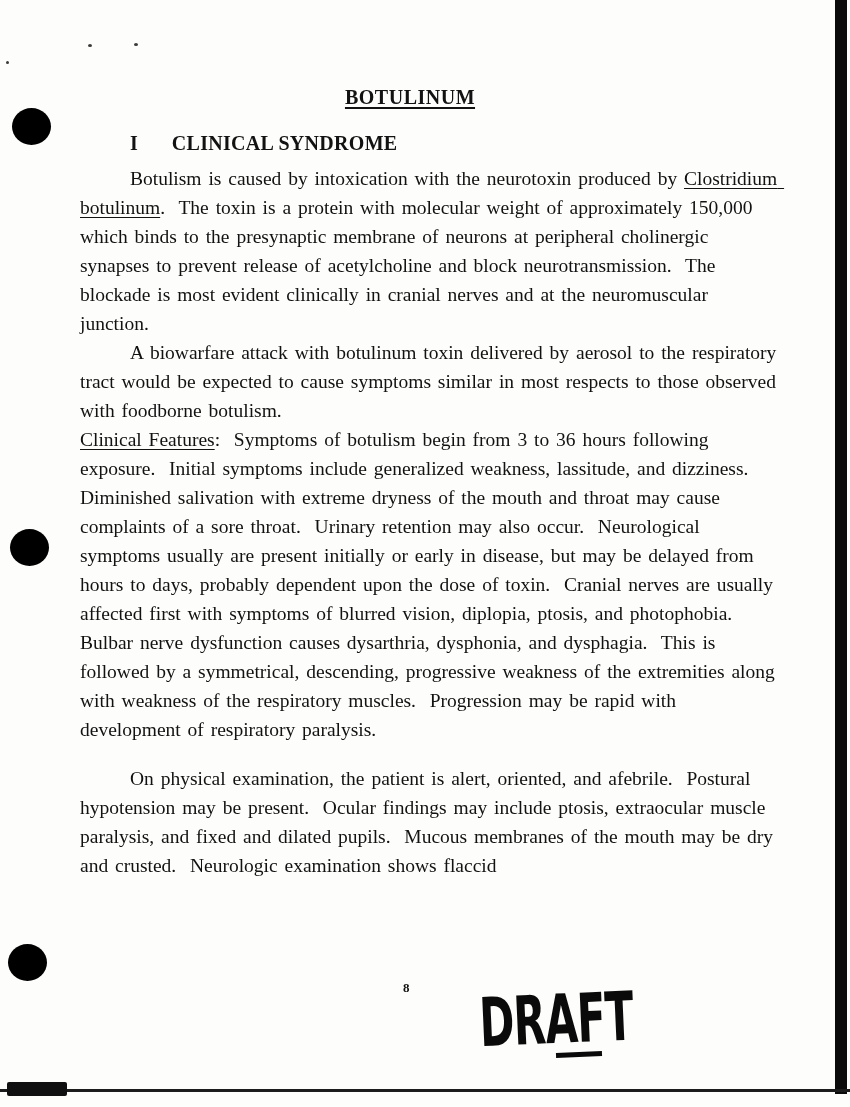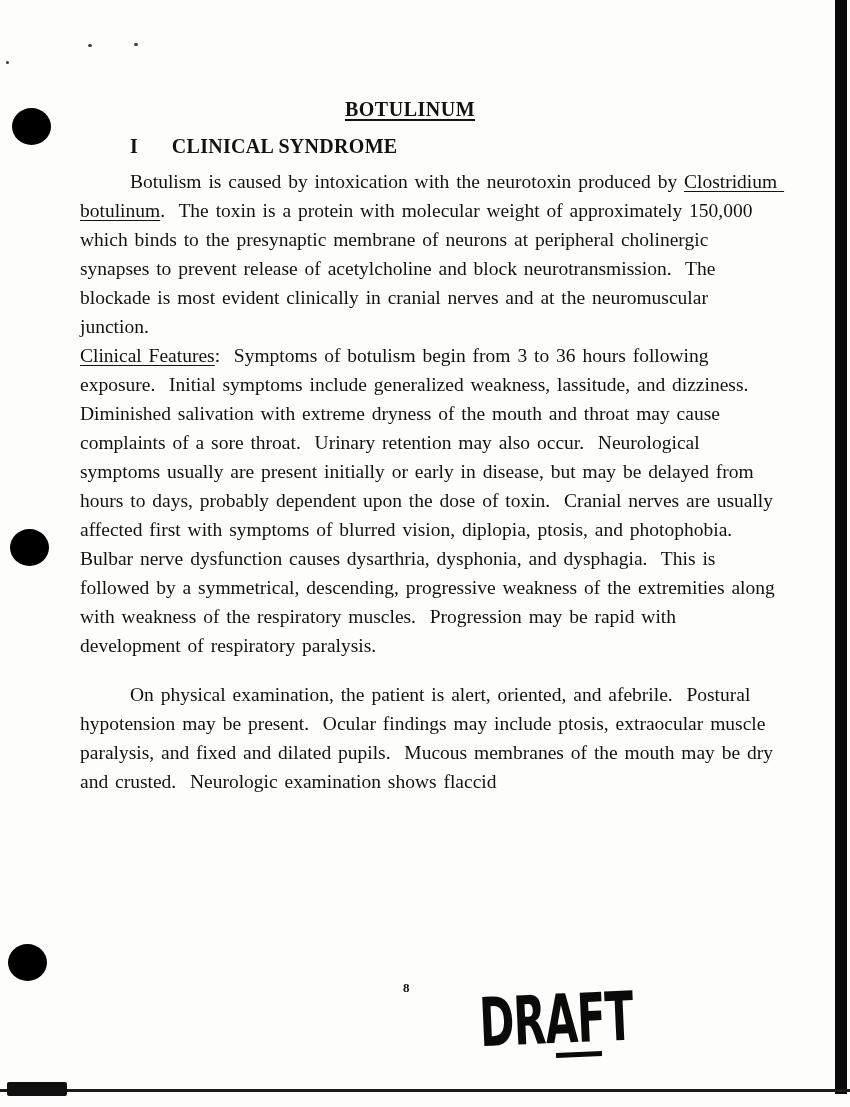--- a/index.html
+++ b/index.html
@@ -52,34 +52,34 @@
   .punch-3 { left: 8px;  top: 944px; }
   
   .speck { position: absolute; background: #3a3a3a; border-radius: 50%; }
   .speck-1 { left: 88px;  top: 44px; width: 4px; height: 3px; }
   .speck-2 { left: 134px; top: 43px; width: 4px; height: 3px; }
   .speck-3 { left: 6px;   top: 61px; width: 3px; height: 3px; }
 
   .content {
     position: absolute;
     left: 80px;
-    top: 98px;
+    top: 86px;
     width: 700px;
   }
   .doc-title {
     text-align: center;
     font-weight: bold;
     font-size: 20px;
     letter-spacing: 0.5px;
     text-decoration: underline;
     text-underline-offset: 3px;
     margin: 0 40px 0 0;
   }
   .section-heading {
-    margin-top: 14px;
+    margin-top: 23px;
     font-weight: bold;
     font-size: 20px;
   }
   .section-number { margin-left: 50px; }
   .section-title { margin-left: 34px; letter-spacing: 0.3px; }
 
   .body-text {
     margin-top: 9px;
     font-size: 19.5px;
     line-height: 29px;
@@ -147,20 +147,21 @@
     <div class="doc-title">BOTULINUM</div>
 
     <div class="section-heading">
       <span class="section-number">I</span><span class="section-title">CLINICAL SYNDROME</span>
     </div>
 
     <div class="body-text">
 
       <p class="para indent"><span>Botulism is caused by intoxication with the neurotoxin produced by </span><span class="u">Clostridium botulinum</span><span>.  The toxin is a protein with molecular weight of approximately 150,000 which binds to the presynaptic membrane of neurons at peripheral cholinergic synapses to prevent release of acetylcholine and block neurotransmission.  The blockade is most evident clinically in cranial nerves and at the neuromuscular junction.</span></p>
 
+      <p class="para indent"><span>A biowarfare attack with botulinum toxin delivered by aerosol to the respiratory tract would be expected to cause symptoms similar in most respects to those observed with foodborne botulism.</span></p>
 
       <p class="para"><span class="u">Clinical Features</span><span>:  Symptoms of botulism begin from 3 to 36 hours following exposure.  Initial symptoms include generalized weakness, lassitude, and dizziness.  Diminished salivation with extreme dryness of the mouth and throat may cause complaints of a sore throat.  Urinary retention may also occur.  Neurological symptoms usually are present initially or early in disease, but may be delayed from hours to days, probably dependent upon the dose of toxin.  Cranial nerves are usually affected first with symptoms of blurred vision, diplopia, ptosis, and photophobia.  Bulbar nerve dysfunction causes dysarthria, dysphonia, and dysphagia.  This is followed by a symmetrical, descending, progressive weakness of the extremities along with weakness of the respiratory muscles.  Progression may be rapid with development of respiratory paralysis.</span></p>
 
       <p class="para indent gap-before"><span>On physical examination, the patient is alert, oriented, and afebrile.  Postural hypotension may be present.  Ocular findings may include ptosis, extraocular muscle paralysis, and fixed and dilated pupils.  Mucous membranes of the mouth may be dry and crusted.  Neurologic examination shows flaccid</span></p>
 
     </div>
   </div>
 
   <div class="page-number">8</div>
 

